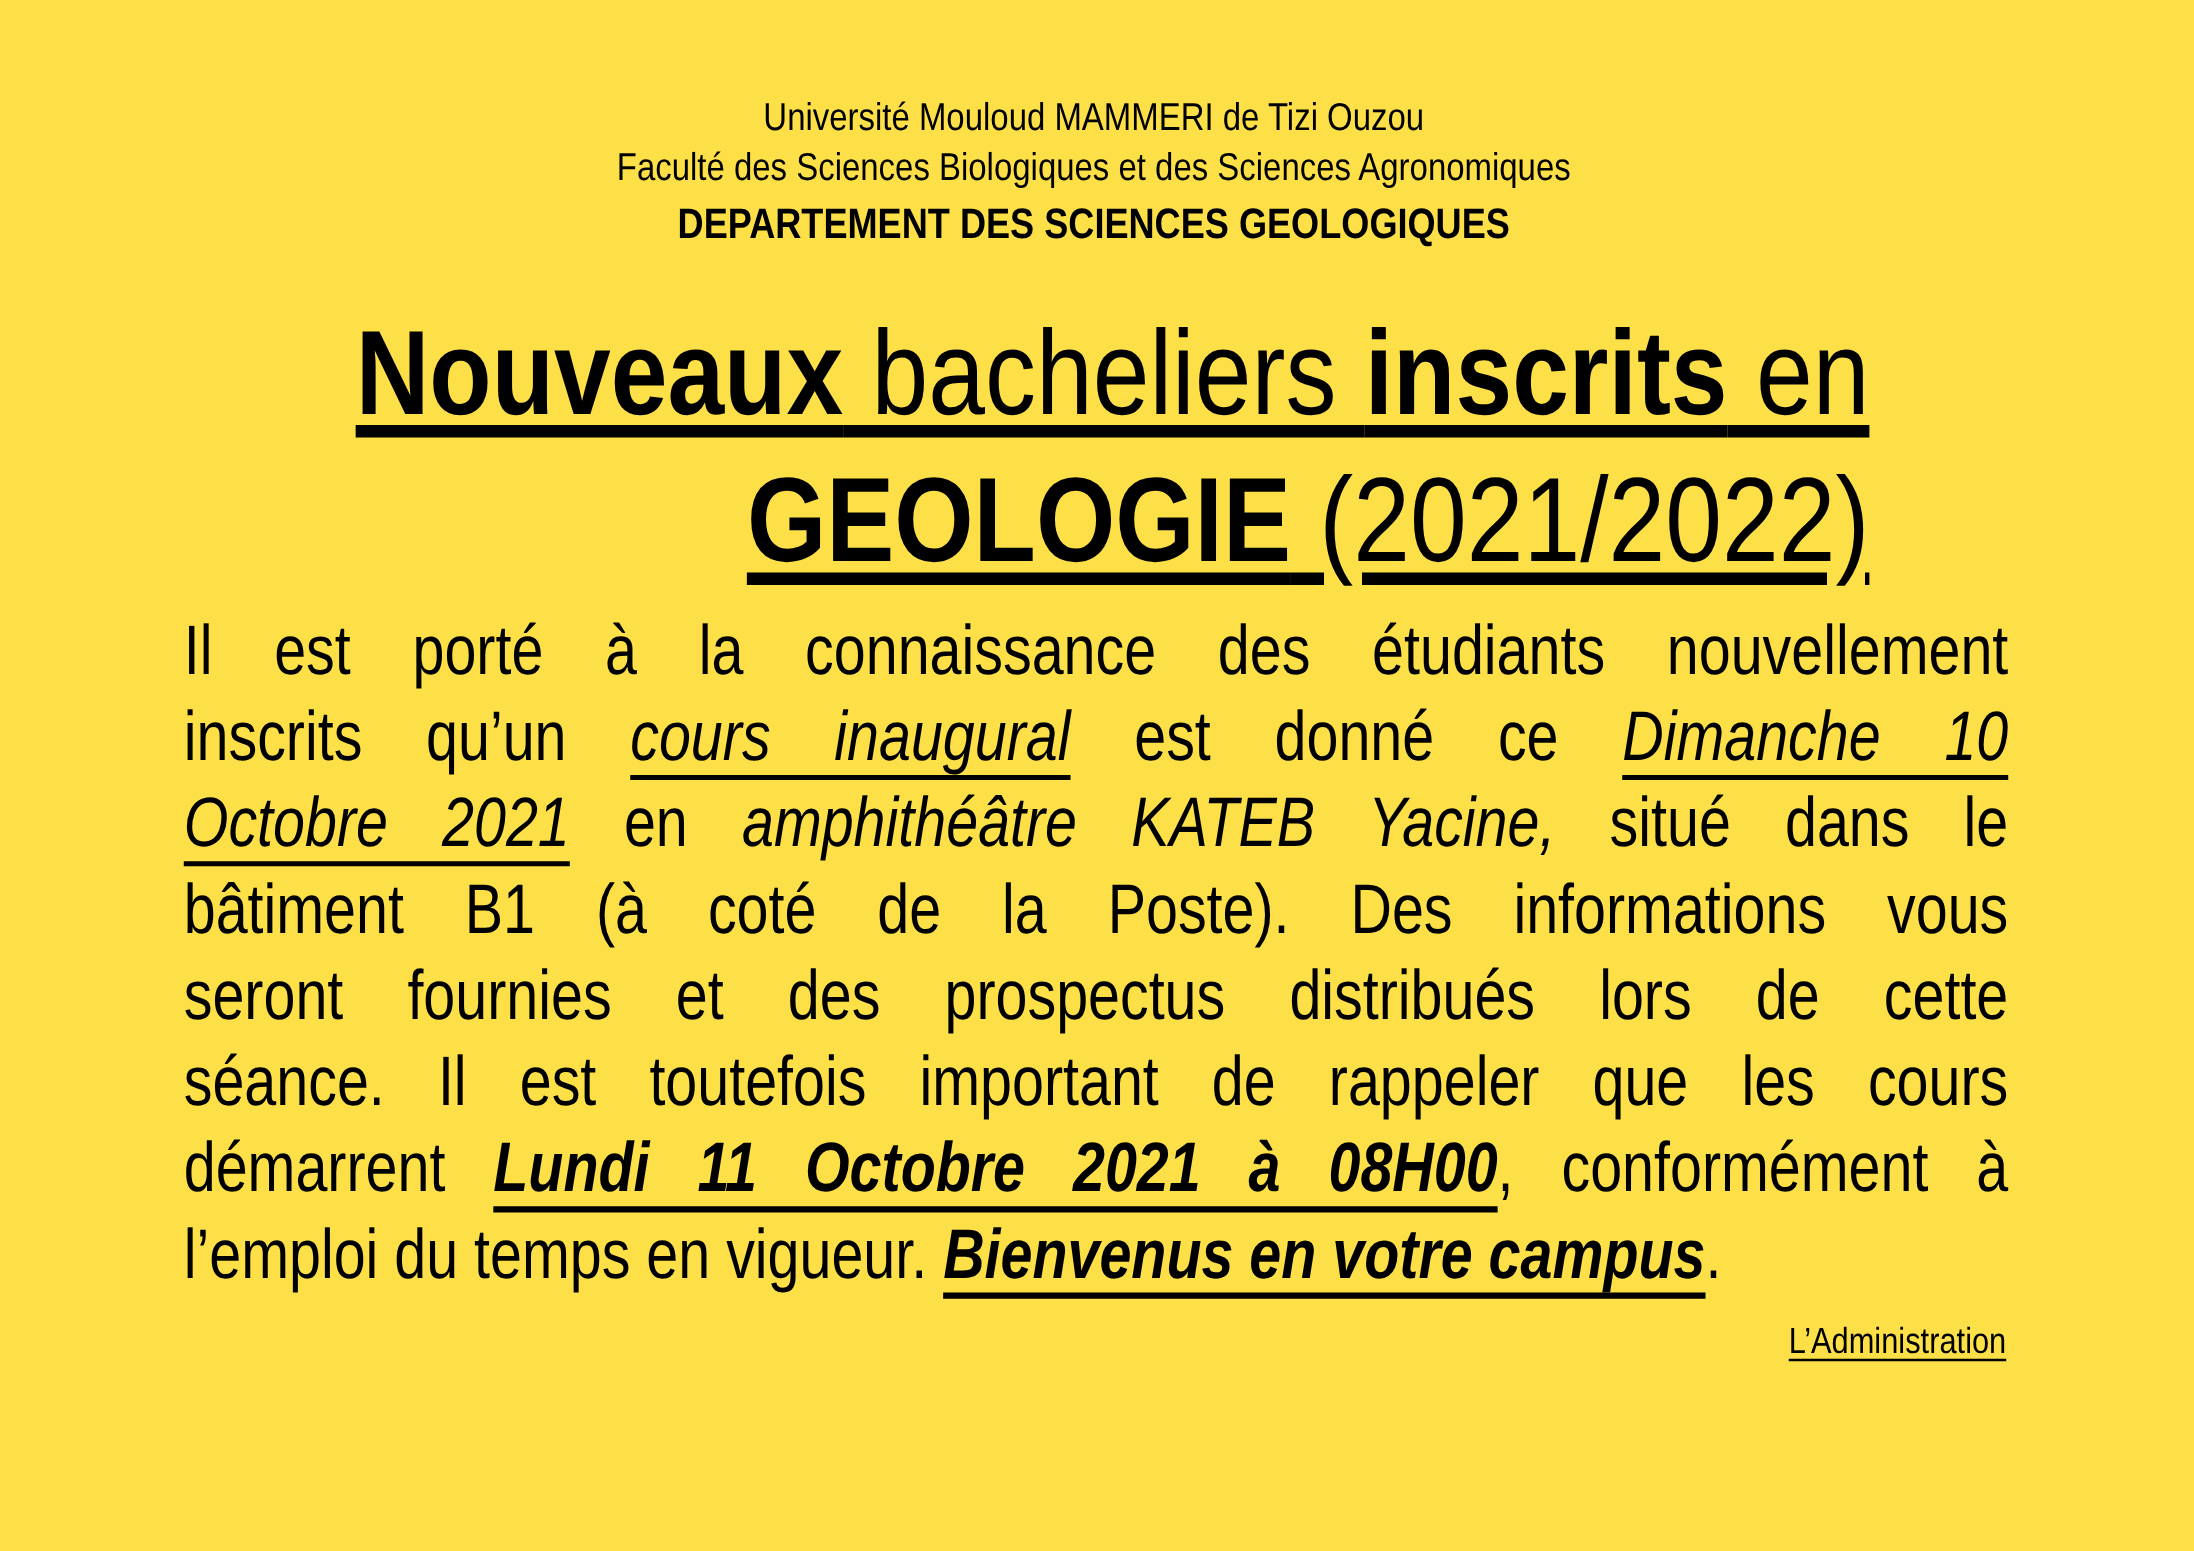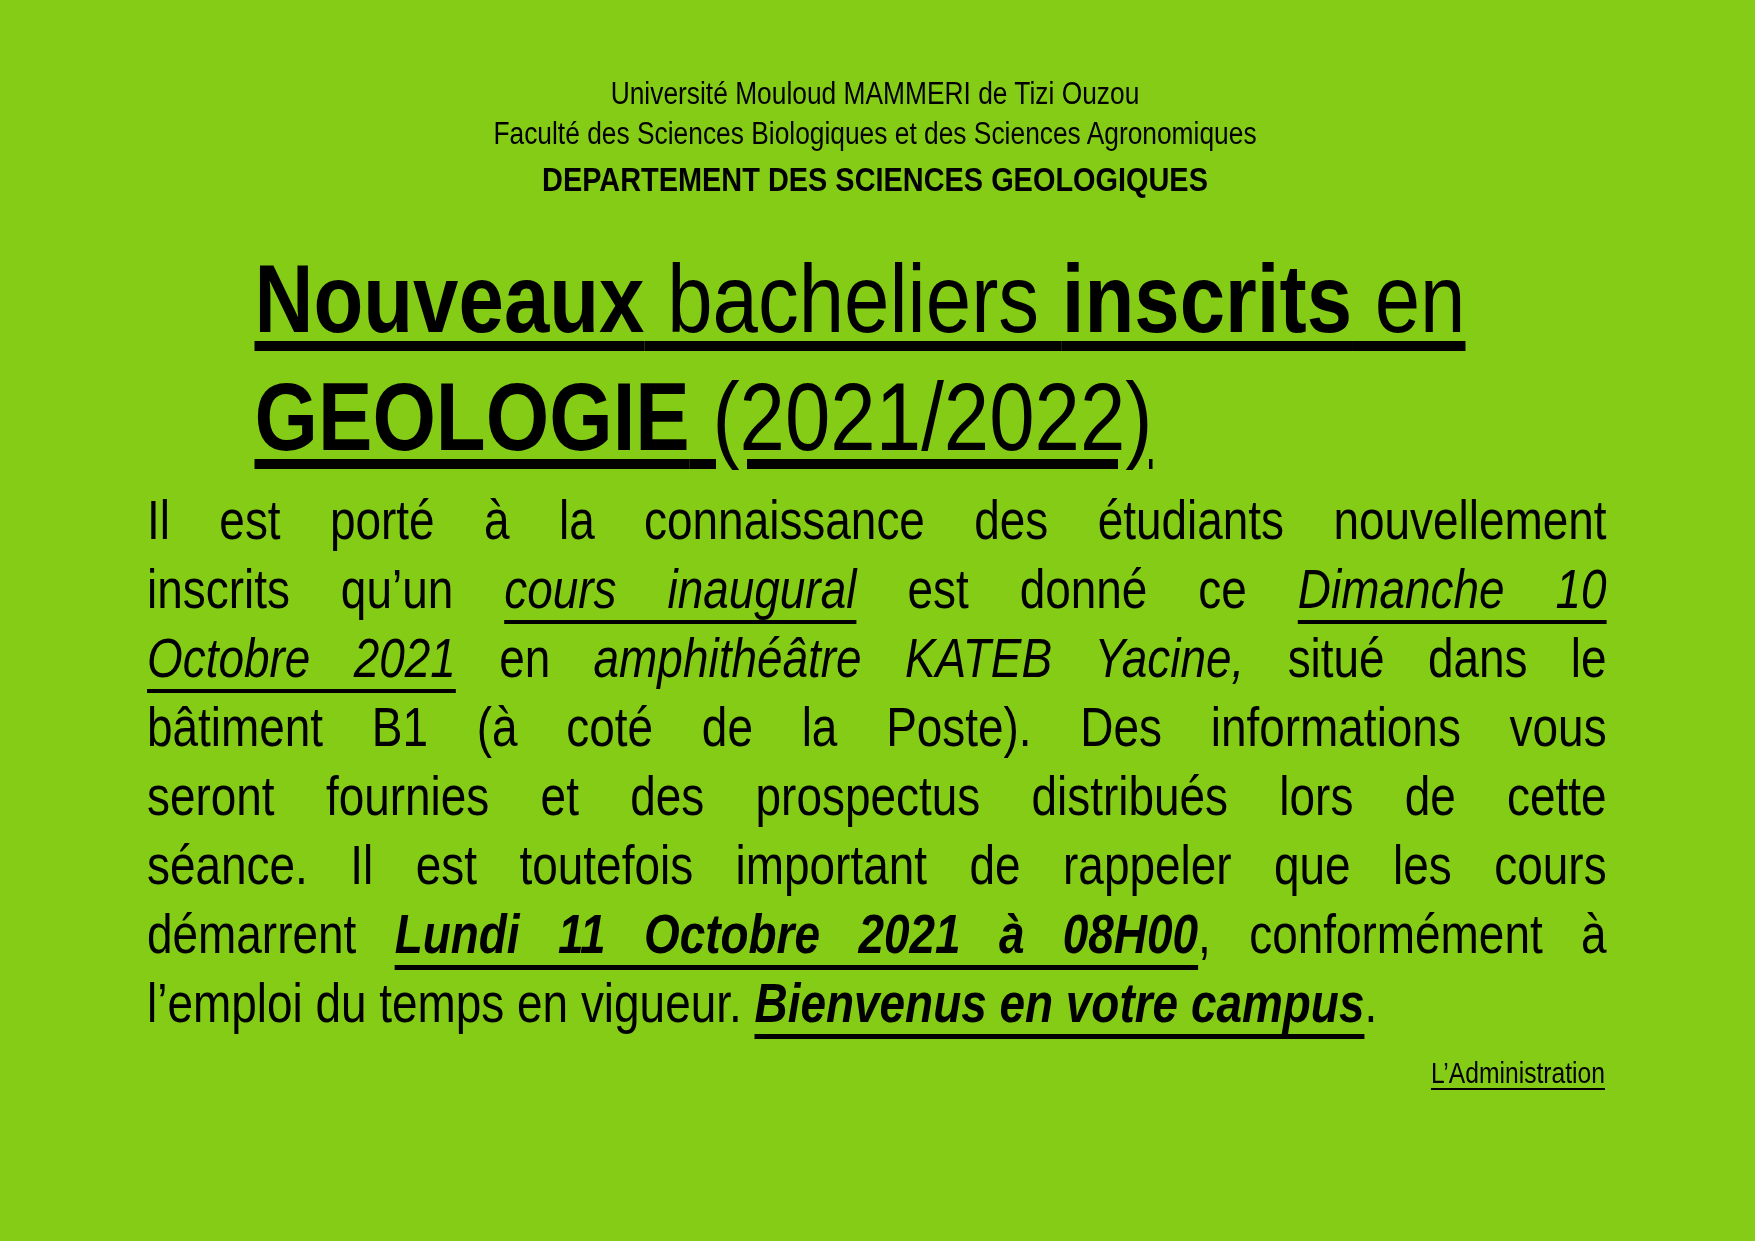--- a/index.html
+++ b/index.html
@@ -1,32 +1,32 @@
 <!DOCTYPE html>
 <html><head>
 <meta charset="utf-8">
 <style>
   * { margin: 0; padding: 0; box-sizing: border-box; }
   html, body { background: #ffffff; }
   .page {
     position: relative;
     width: 1755px;
     height: 1241px;
-    background: #84cc16;
+    background: #fde047;
     color: #000000;
     font-family: "Liberation Sans", sans-serif;
     overflow: hidden;
   }
   
   .header { margin: 74px 0 0 145px; width: 1460px; text-align: center; }
   .header-line { transform: scaleX(0.85); transform-origin: 50% 50%; white-space: nowrap; }
   .header-line.small { font-size: 31px; line-height: 40px; font-weight: 400; }
   .header-line.dept  { font-size: 34px; line-height: 50px; font-weight: 700; }
   
-  .title { margin: 36px 0 0 145px; width: 1460px; text-align: left; }
+  .title { margin: 36px 0 0 145px; width: 1460px; text-align: right; }
   .title-line {
     font-size: 96px; line-height: 118px;
     transform: scaleX(0.85); transform-origin: 50% 50%;
     white-space: nowrap;
   }
   .title-underline {
     text-decoration: underline;
     text-decoration-thickness: 10px;
     text-underline-offset: 9px;
   }

